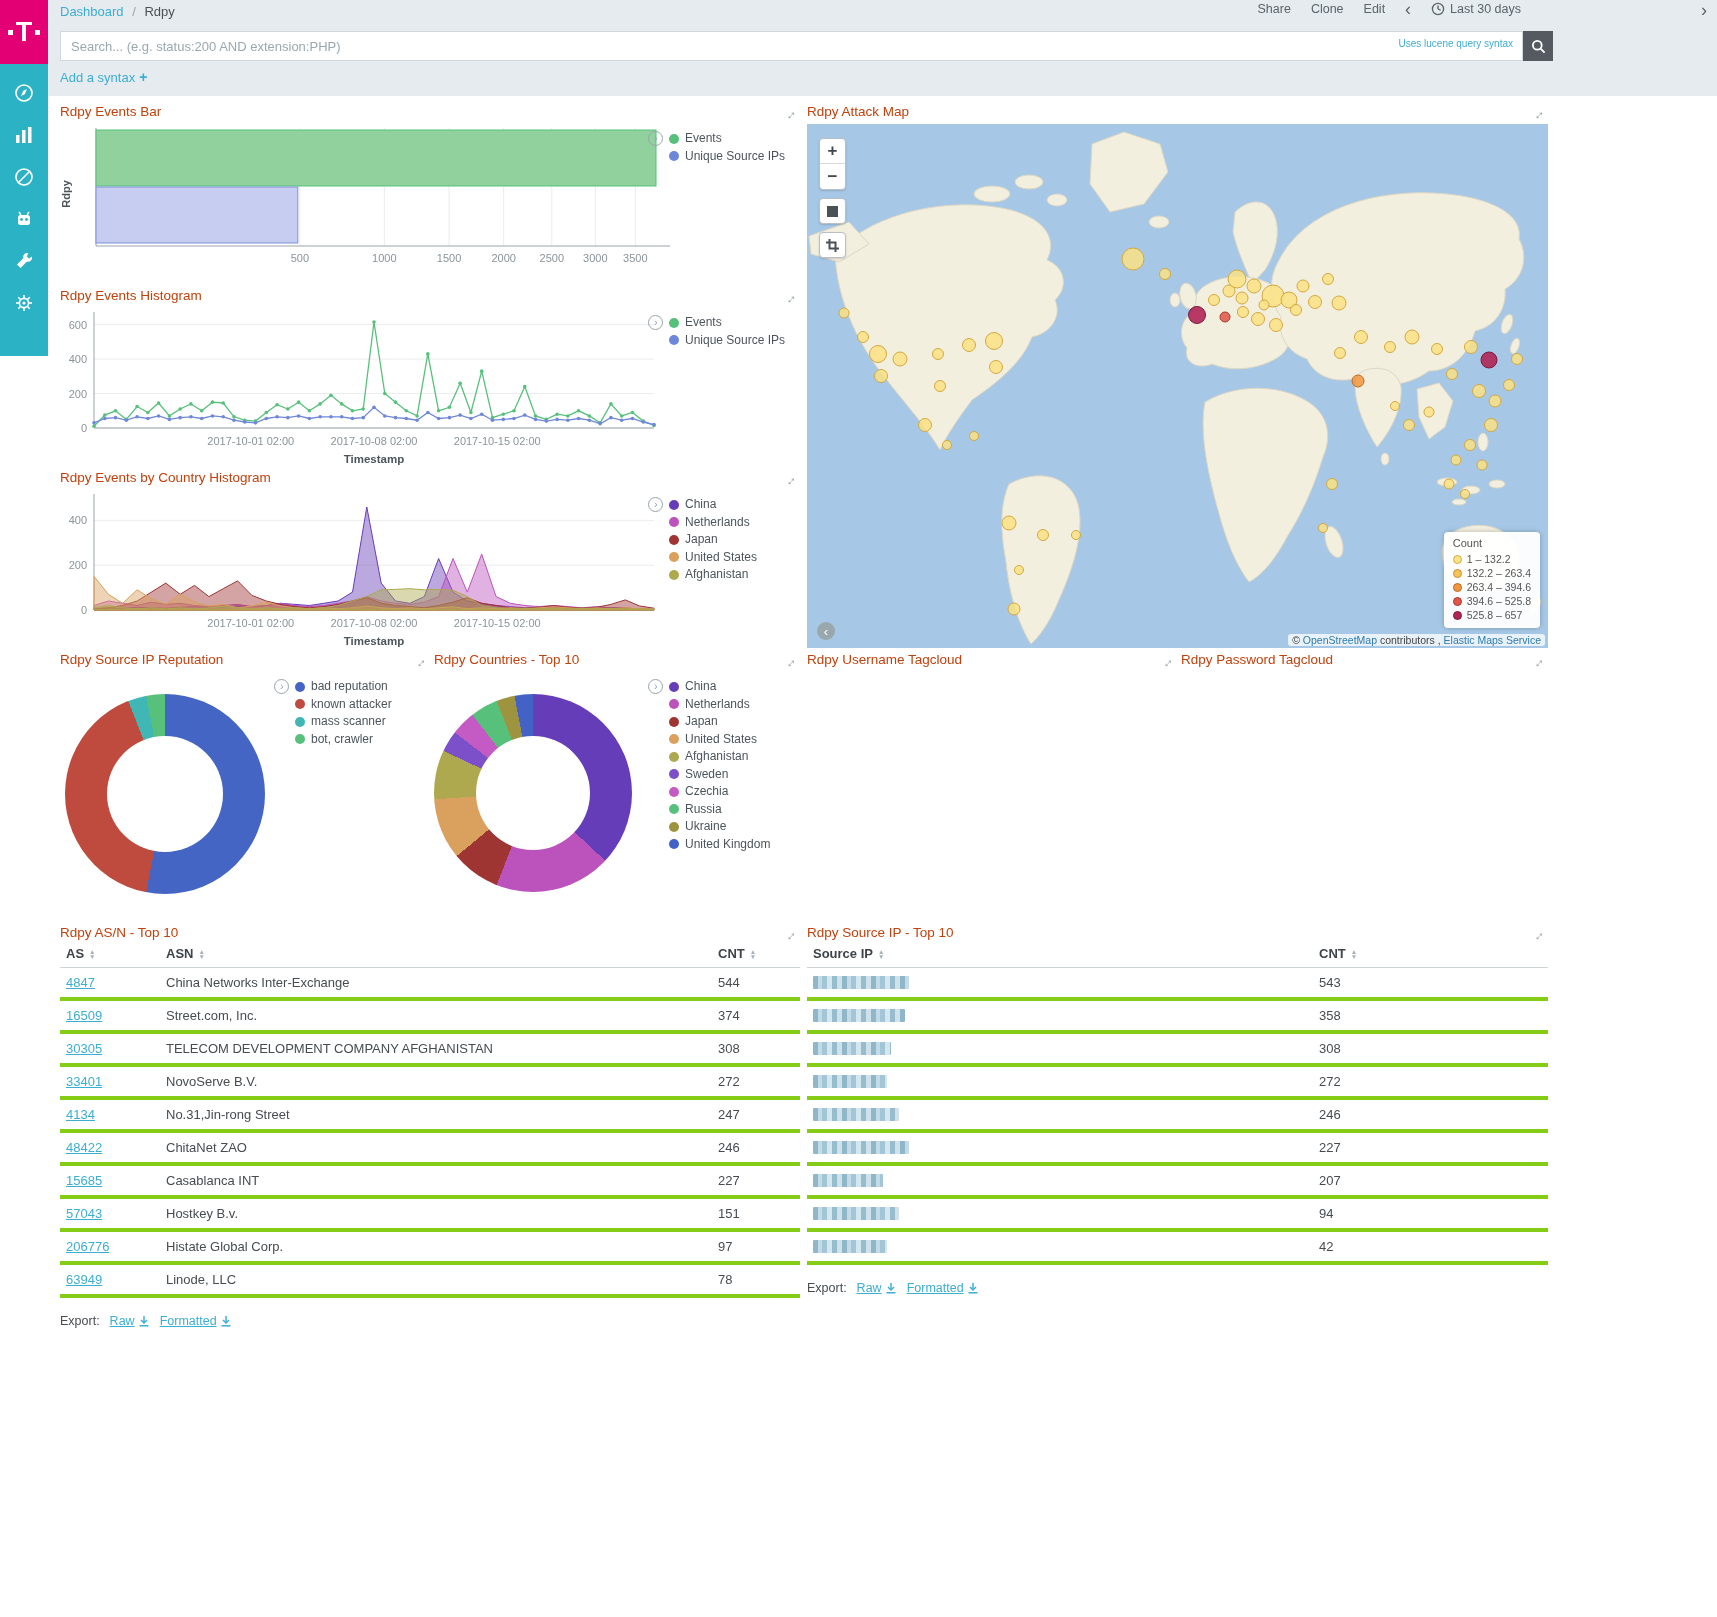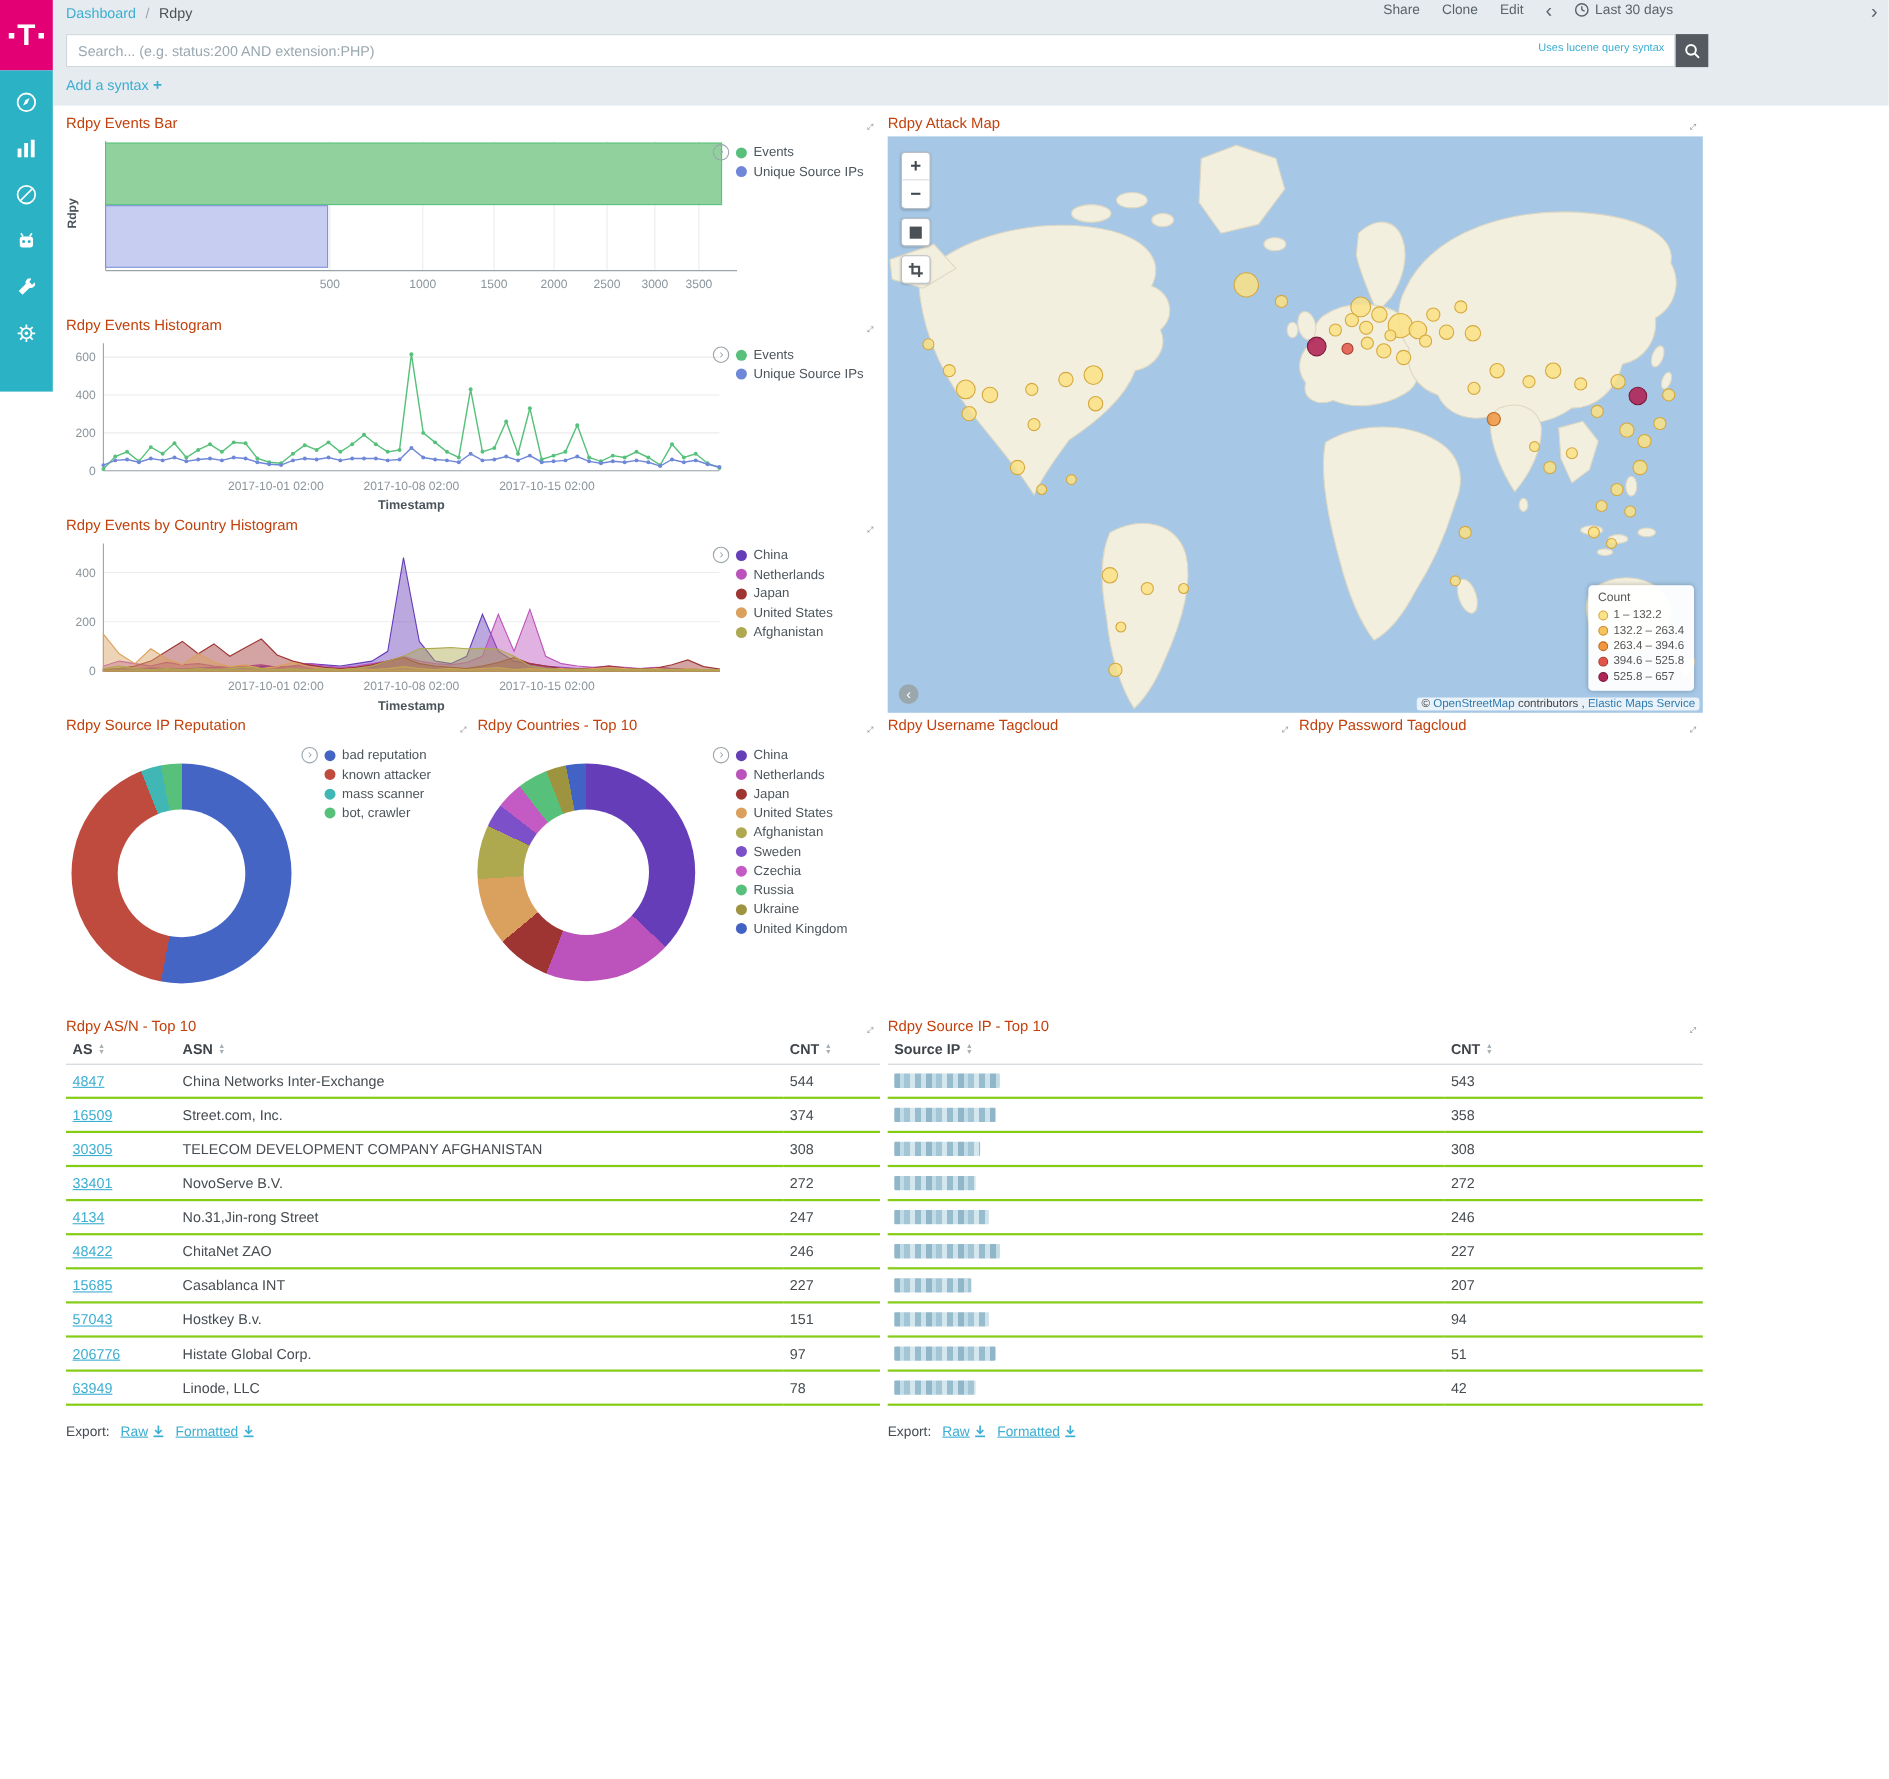--- a/index.html
+++ b/index.html
@@ -77,21 +77,21 @@
   .mrow{display:flex;align-items:center;gap:5px;font-size:10.5px;color:#555;line-height:14px;white-space:nowrap}
   .mdot{width:9px;height:9px;border-radius:50%;flex:none}
   .attrib{position:absolute;right:3px;bottom:2px;font-size:10.5px;color:#444;background:rgba(255,255,255,.75);padding:0 4px;border-radius:3px;white-space:nowrap}
   .attrib a{color:#2e7cb0;text-decoration:none}
   .attrib-toggle{position:absolute;left:10px;bottom:8px;width:18px;height:18px;border-radius:50%;background:#9aa7ad;color:#fff;cursor:pointer;text-align:center}
   .attrib-toggle::before{content:"\2039";font-size:13px;line-height:17px}
 
   
   .dtable{width:100%;border-collapse:collapse;table-layout:fixed;}
   .dtable th{text-align:left;font-weight:bold;color:#3e444a;font-size:13px;padding:6px;border-bottom:1px solid #ccd3d7;cursor:pointer;white-space:nowrap}
-  .dtable td{font-size:13px;color:#464c51;padding:7px 6px;border-bottom:2px solid #84cc16;overflow:hidden;white-space:nowrap}
+  .dtable td{font-size:13px;color:#464c51;padding:7px 6px;border-bottom:4px solid #84cc16;overflow:hidden;white-space:nowrap}
   .as-link{color:#3caed2;text-decoration:underline}
   .sort{display:inline-block;vertical-align:middle;margin-left:5px;color:#a6b0b6;font-size:6.5px;line-height:4.5px}
   .sort::before{content:"\25B2\A\25BC";white-space:pre}
   .redacted{height:13px;border-radius:1px;
     background:repeating-linear-gradient(90deg,#8fb6c9 0 5px,#c2dbe6 5px 9px,#a3c6d6 9px 14px,#d4e6ee 14px 19px,#97bccd 19px 24px,#cfe2ea 24px 29px)}
   .export-row{margin-top:16px;font-size:12.5px;color:#464c51;display:flex;align-items:center;gap:10px}
   .export-row a{color:#3caed2;text-decoration:underline;display:inline-flex;align-items:center;gap:3px}
 </style>
 </head>
 <body>
@@ -813,26 +813,20 @@
           <td>207</td>
         </tr>
         <tr>
           <td>
             <div class="redacted" style="width: 86px;"></div>
           </td>
           <td>94</td>
         </tr>
         <tr>
           <td>
-            <div class="redacted" style="width: 92px;"></div>
-          </td>
-          <td>51</td>
-        </tr>
-        <tr>
-          <td>
             <div class="redacted" style="width: 74px;"></div>
           </td>
           <td>42</td>
         </tr>
       </tbody>
   </table>
   <div class="export-row">
     <span>Export:</span>
     <a>
         <span>Raw</span>

